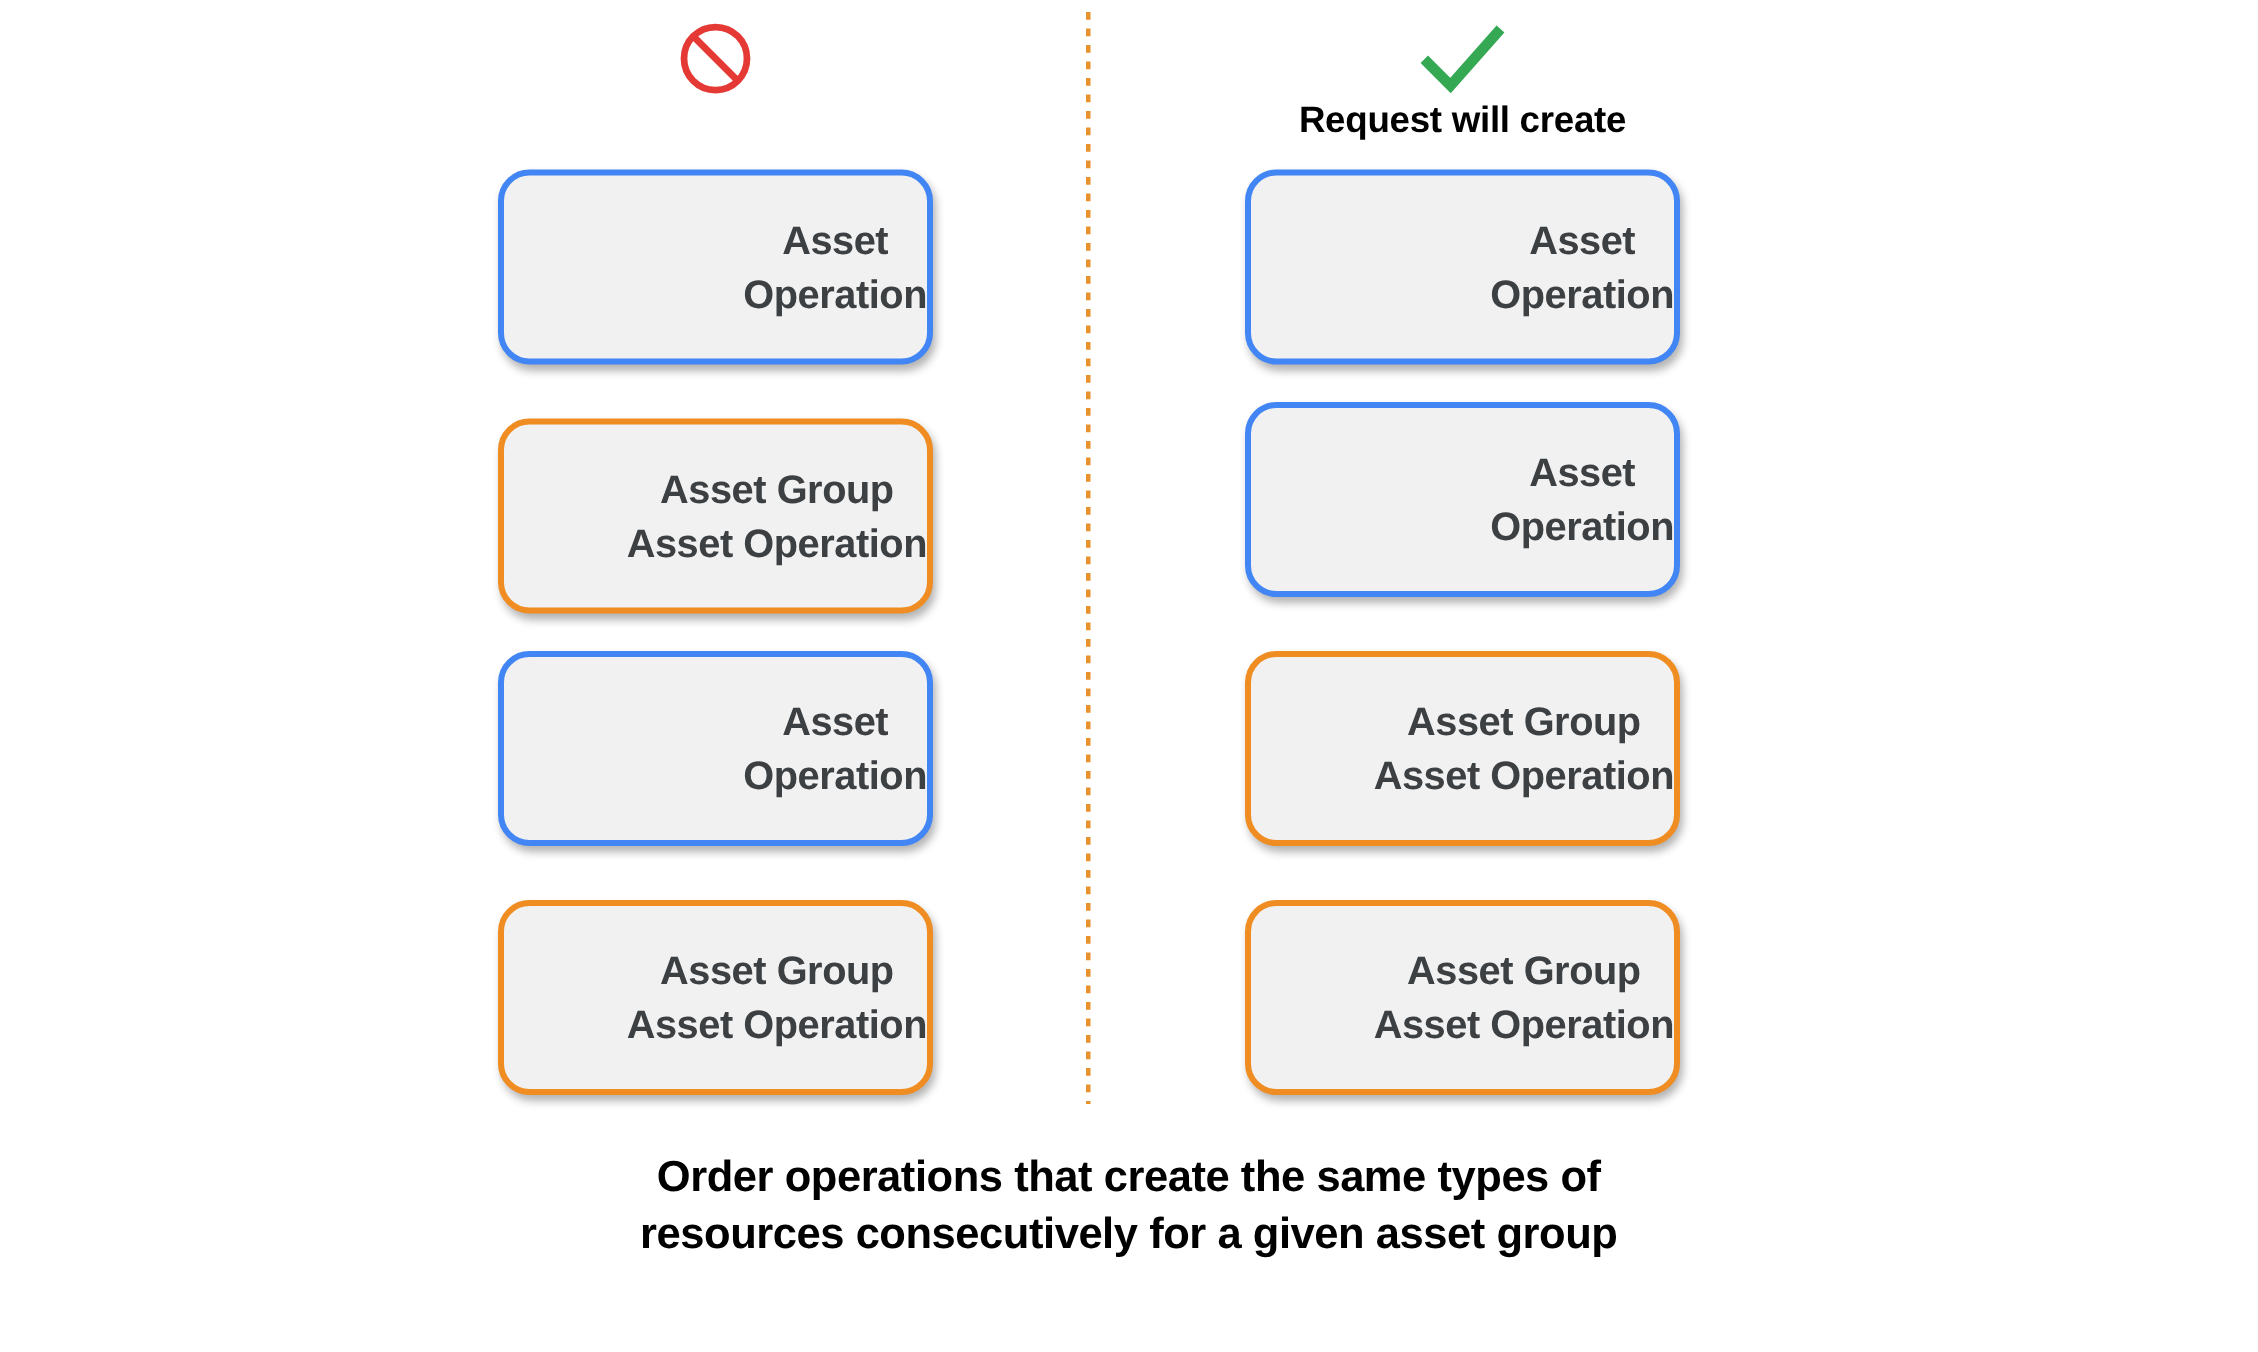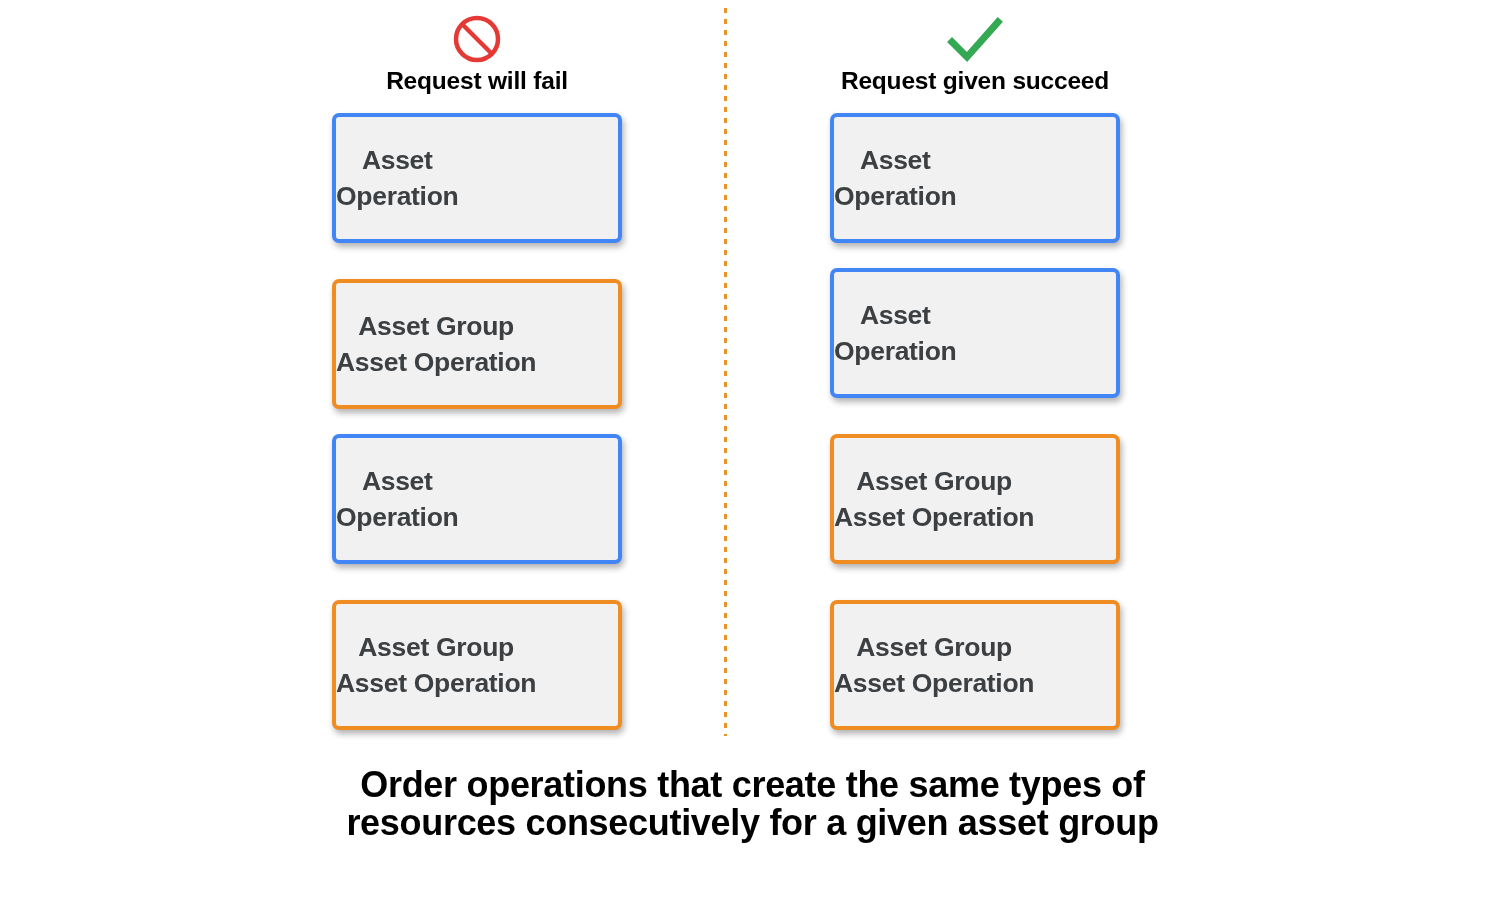--- a/index.html
+++ b/index.html
@@ -78,48 +78,48 @@
     top: 113px;
     left: 5px;
     width: 290px;
   }
 
   .card {
     box-sizing: border-box;
     width: 290px;
     height: 130px;
     margin-bottom: 25px;
-    border-radius: 7px;
+    border-radius: 21px;
     border: 4px solid #4285f4;
     background: #f1f1f1;
     box-shadow: 2px 4px 6px rgba(0,0,0,0.30);
     display: flex;
     align-items: center;
-    justify-content: flex-start;
+    justify-content: flex-end;
     text-align: center;
   }
   .card.kind-orange { border-color: #ef8d22; margin-top: 36px; }
 
   .card-label {
     font-size: 26.5px;
     line-height: 36px;
     font-weight: bold;
     color: #3c4043;
     letter-spacing: -0.3px;
     white-space: pre-line;
   }
 
   
   .caption {
     position: absolute;
     left: 0;
     top: 766px;
     width: 1505px;
     text-align: center;
-    font-size: 36px;
+    font-size: 29px;
     line-height: 38px;
     font-weight: bold;
     color: #000000;
     letter-spacing: -0.3px;
     white-space: pre-line;
   }
 </style>
 </head>
 <body>
 
@@ -129,21 +129,20 @@
 
   <div class="column column-fail">
 
     <div class="col-header">
       <div class="status-icon">
         <svg width="52" height="52" viewBox="0 0 52 52" aria-hidden="true">
           <circle cx="26" cy="26" r="21" fill="none" stroke="#e53935" stroke-width="4.5"></circle>
           <line x1="11.5" y1="11.5" x2="40.5" y2="40.5" stroke="#e53935" stroke-width="4.5"></line>
         </svg>
       </div>
-      <div class="col-header-label">Request will fail</div>
     </div>
 
     <div class="card-stack">
 
       <div class="card kind-blue">
         <span class="card-label">Asset
 Operation</span>
       </div>
 
       <div class="card kind-orange">
@@ -165,21 +164,21 @@
   </div>
 
   <div class="column column-succeed">
 
     <div class="col-header">
       <div class="status-icon">
         <svg width="62" height="52" viewBox="0 0 62 52" aria-hidden="true">
           <polyline points="8,29 23,44 54,9" fill="none" stroke="#34a853" stroke-width="7" stroke-linecap="square" stroke-linejoin="miter"></polyline>
         </svg>
       </div>
-      <div class="col-header-label">Request given succeed</div>
+      <div class="col-header-label">Request will create</div>
     </div>
 
     <div class="card-stack">
 
       <div class="card kind-blue">
         <span class="card-label">Asset
 Operation</span>
       </div>
 
       <div class="card kind-blue">

